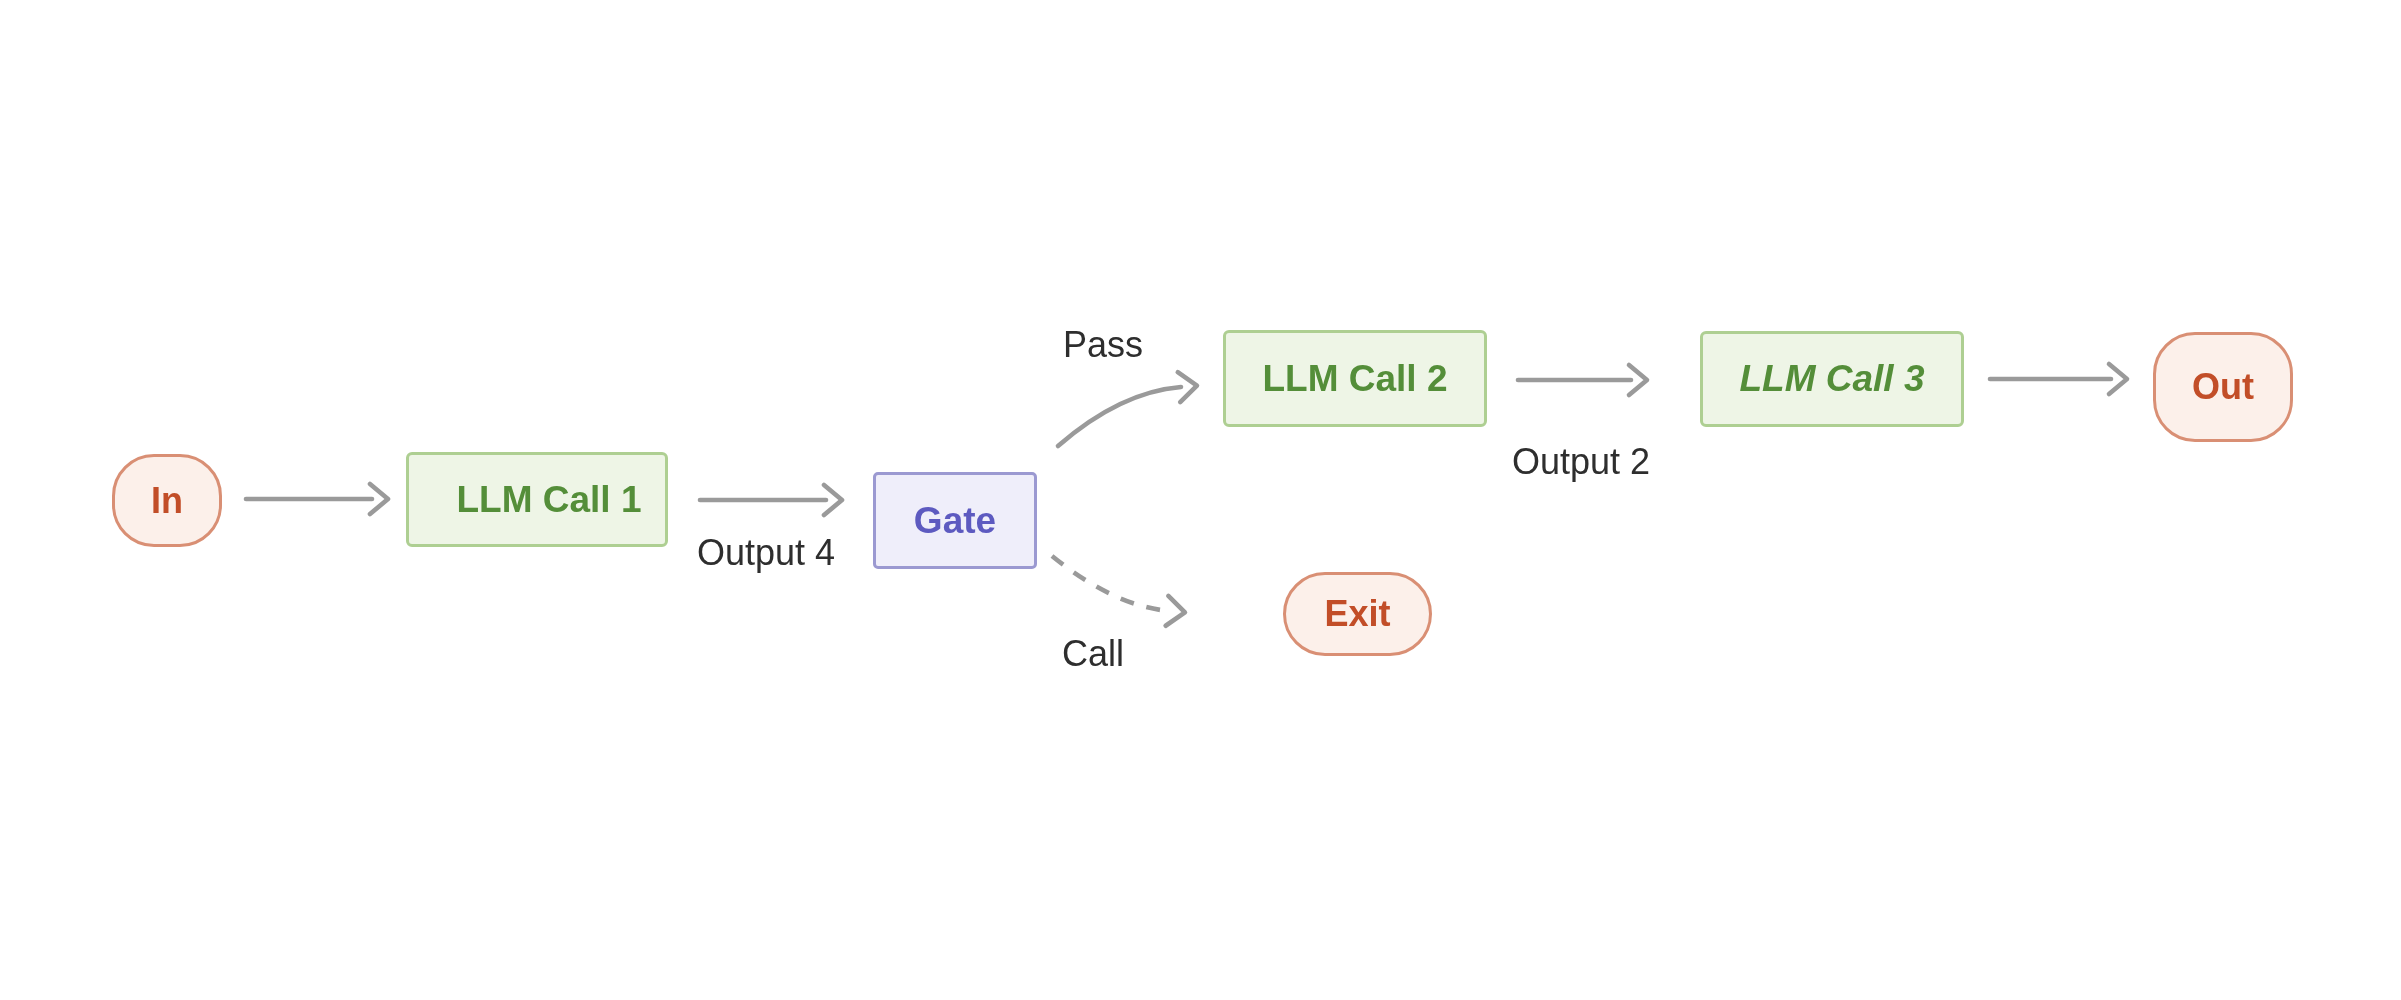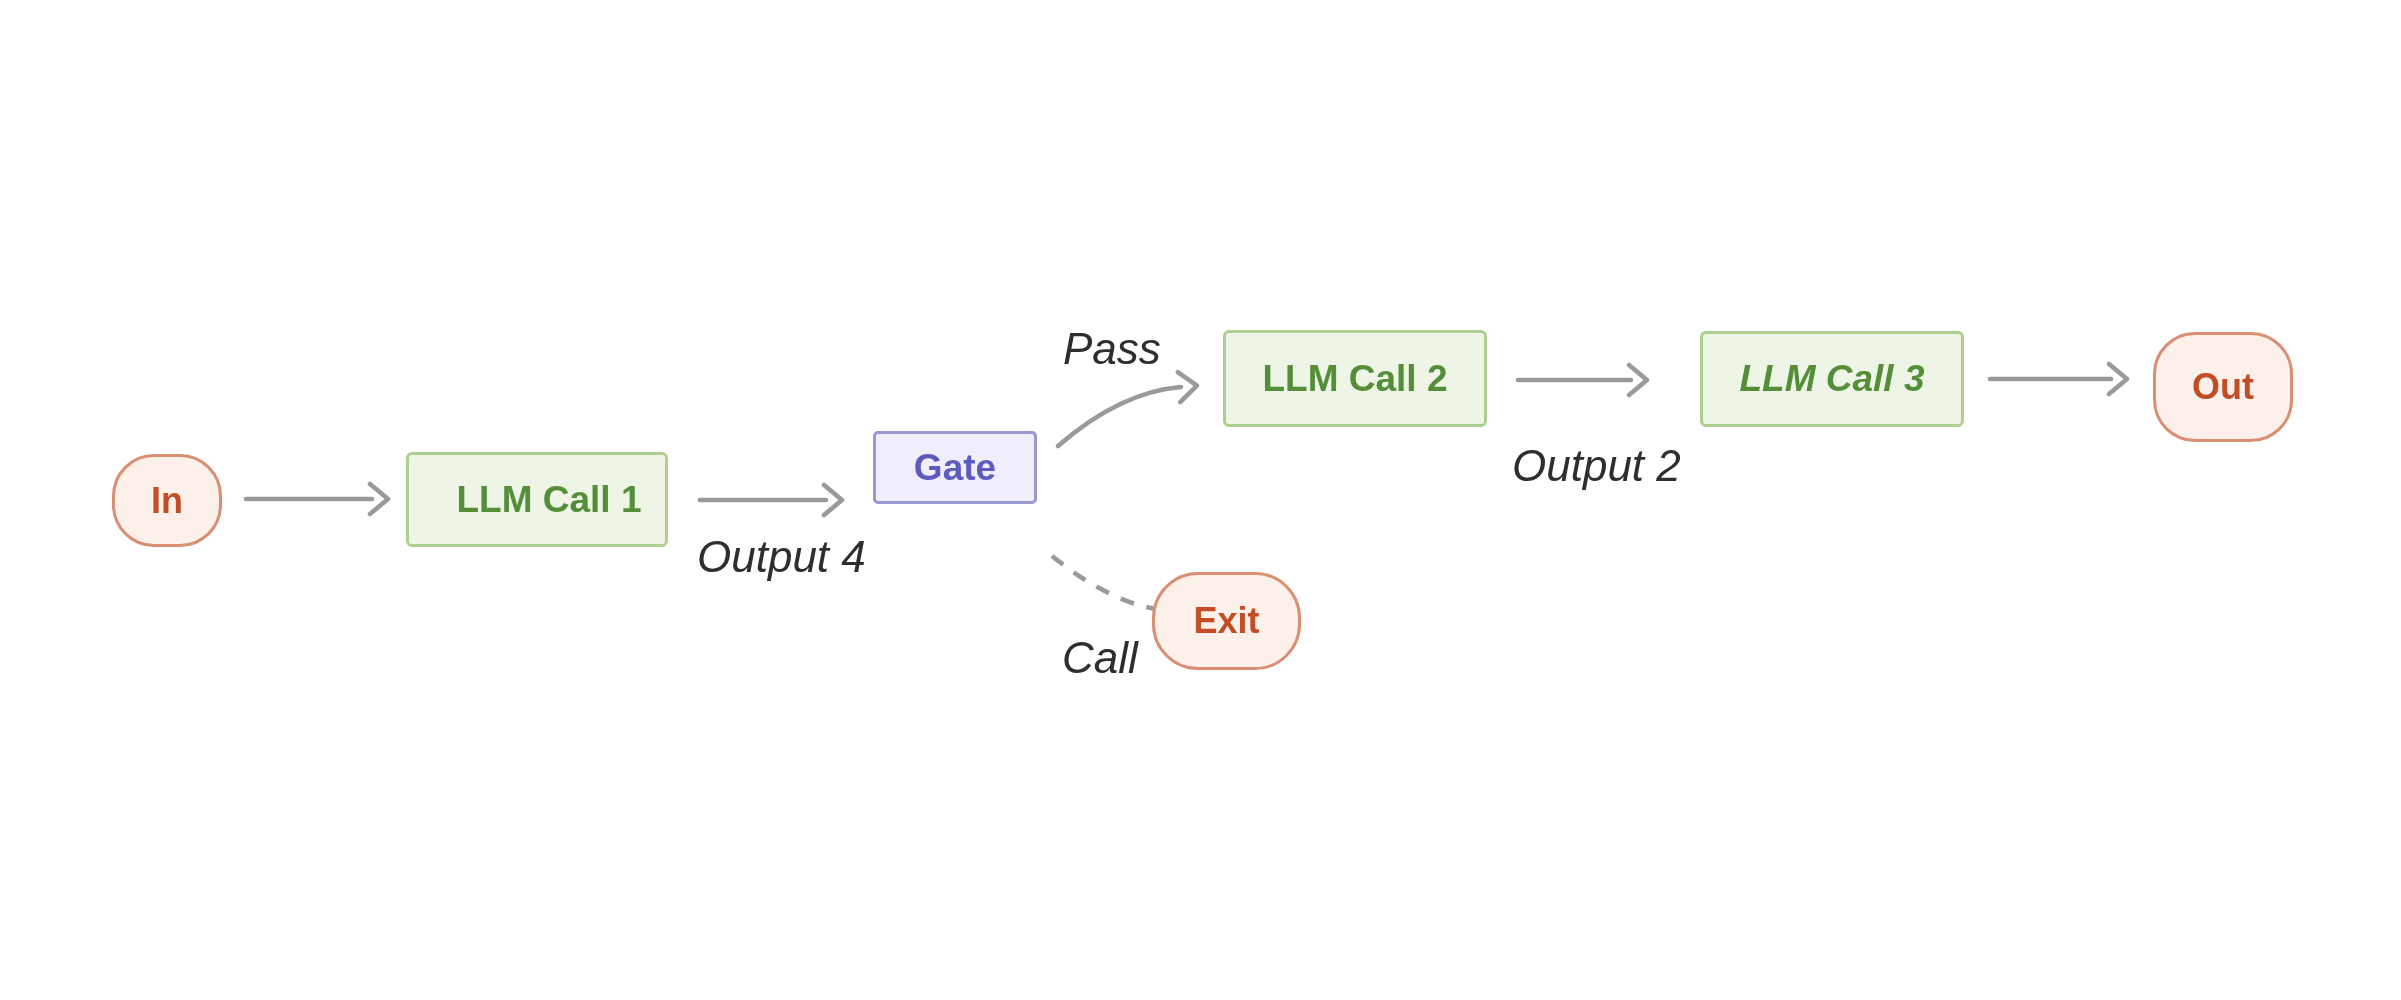--- a/index.html
+++ b/index.html
@@ -55,34 +55,33 @@
   .node.terminal {
     background: var(--terminal-fill, #fcf0ea);
     border: 3px solid var(--terminal-border, #d98f74);
     color: var(--terminal-text, #c24e28);
     border-radius: 46px;
     font-size: 36px;
   }
   .edge-label {
     position: absolute;
     color: var(--label-text, #2e2e2e);
-    font-size: 44px;
+    font-size: 36px;
     font-weight: 400;
     line-height: 1.1;
     white-space: nowrap;
-    font-style: italic;
   }
   
   #node-in        { left: 112px;  top: 454px; width: 110px; height: 93px; border-radius: 42px; }
   #node-llm1      { left: 406px;  top: 452px; width: 262px; height: 95px; padding-left: 24px; }
-  #node-gate      { left: 873px;  top: 431px; width: 164px; height: 73px; }
+  #node-gate      { left: 873px;  top: 472px; width: 164px; height: 97px; }
   #node-llm2      { left: 1223px; top: 330px; width: 264px; height: 97px; align-items: center; }
   #node-llm3      { left: 1700px; top: 331px; width: 264px; height: 96px; font-style: italic; }
   #node-out       { left: 2153px; top: 332px; width: 140px; height: 110px; border-radius: 42px; }
-  #node-exit      { left: 1152px; top: 572px; width: 149px; height: 98px; }
+  #node-exit      { left: 1283px; top: 572px; width: 149px; height: 84px; }
   #label-output1  { left: 697px;  top: 533px; }
   #label-pass     { left: 1063px; top: 325px; }
   #label-fail     { left: 1062px; top: 634px; }
   #label-output2  { left: 1512px; top: 414px; margin-top: 28px; }
 </style>
 </head>
 <body>
 
 <div class="canvas">
 

